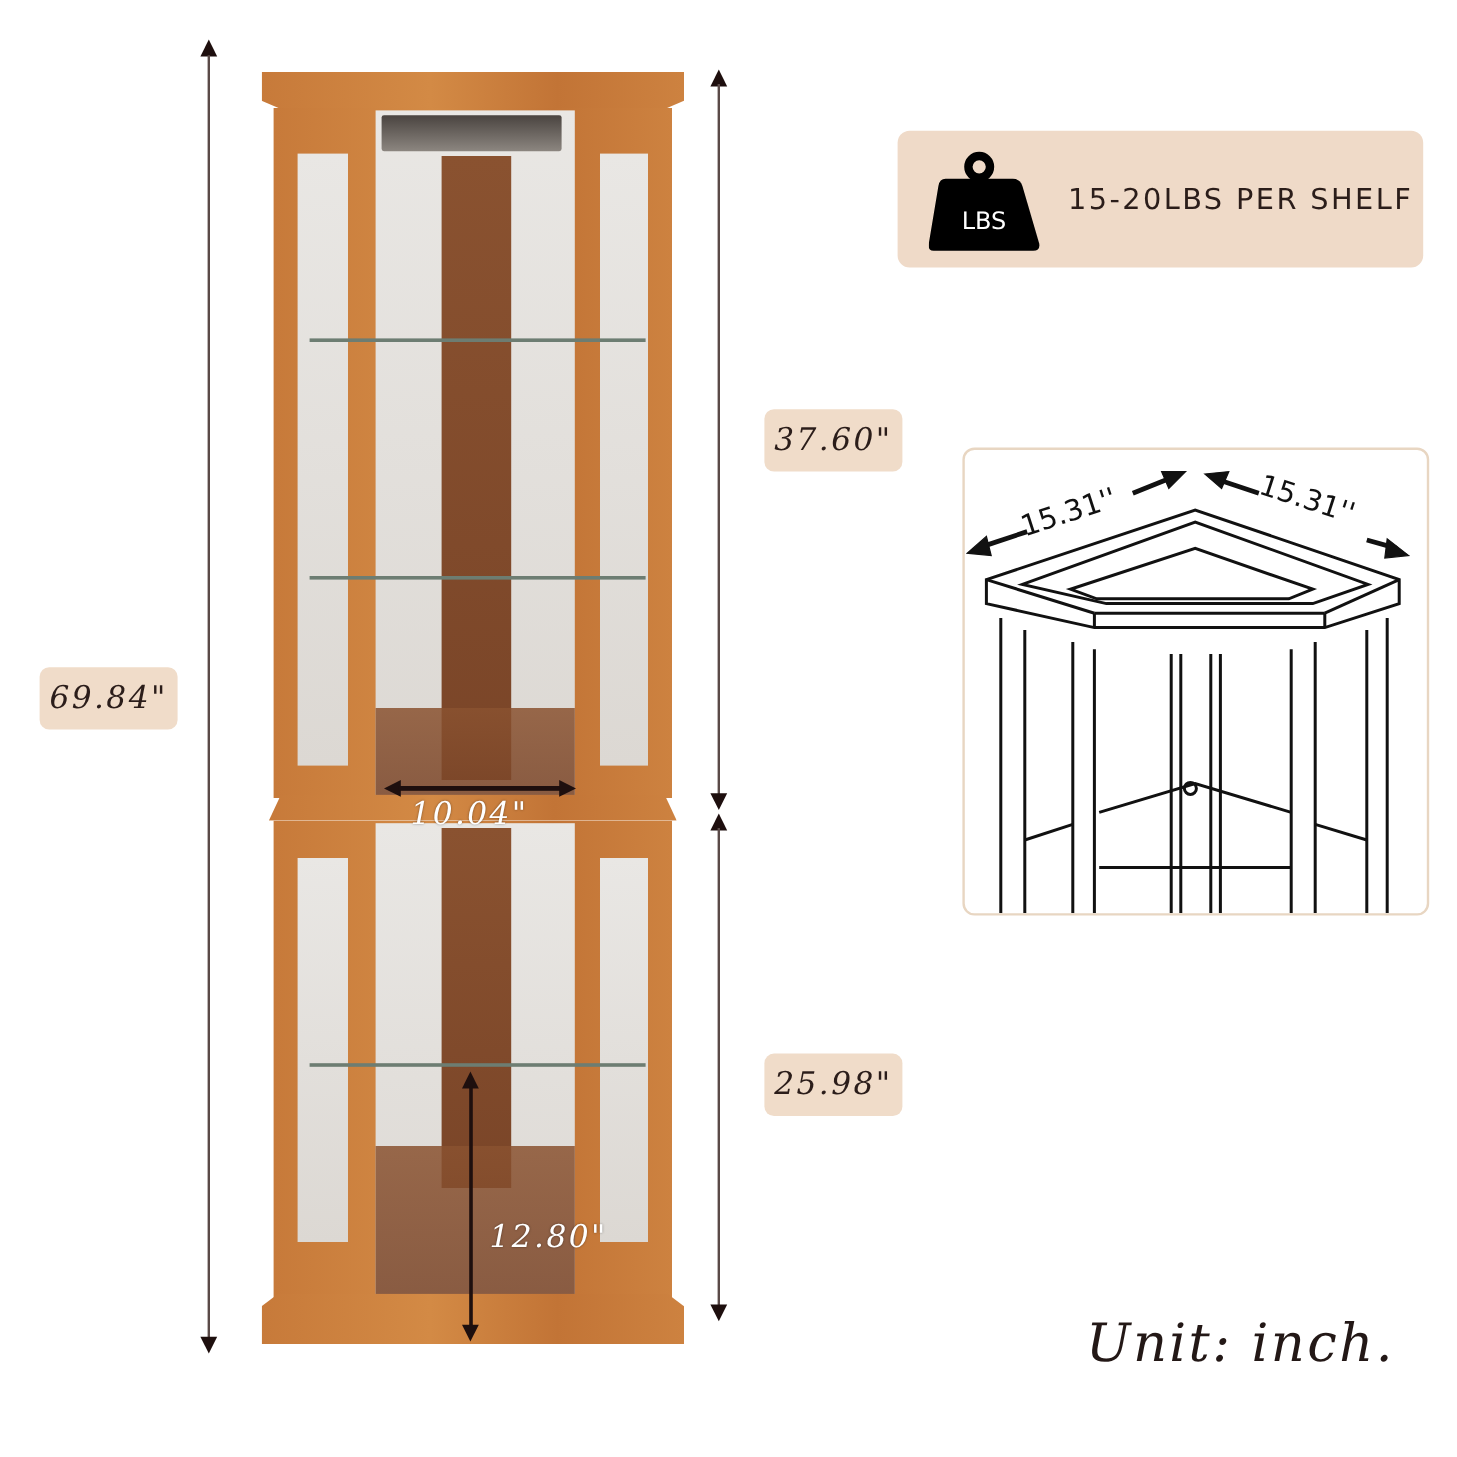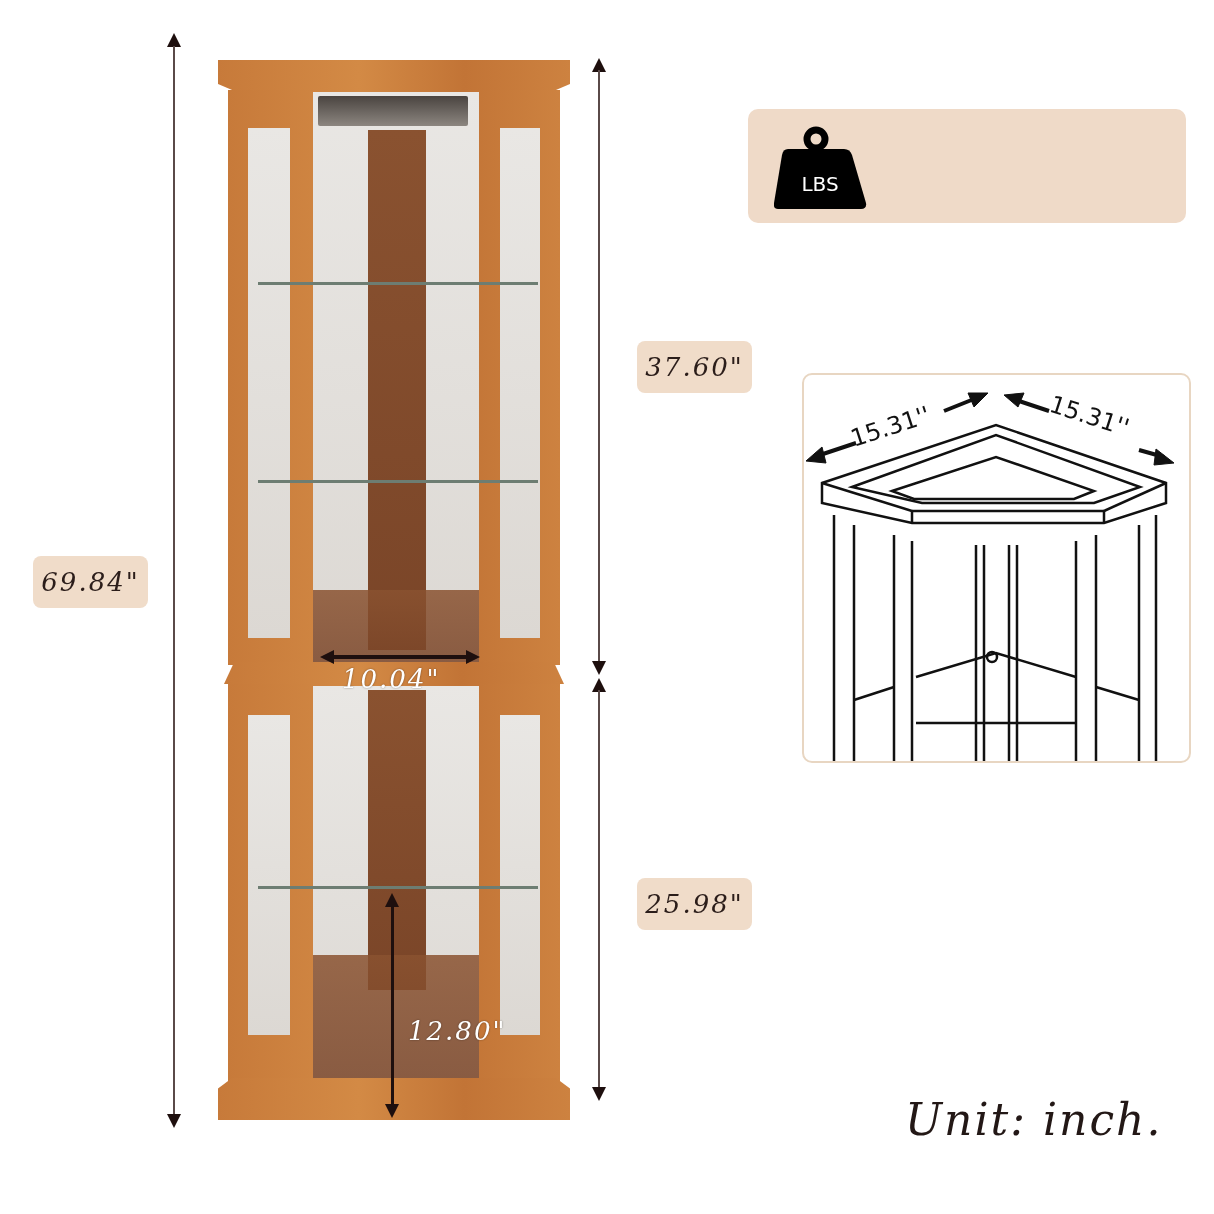--- a/index.html
+++ b/index.html
@@ -74,20 +74,21 @@
 <div class="abs" style="left:391px;top:905px;width:3px;height:200px;background:#1e0f0e;"></div>
 <div class="arrow-down" style="left:385px;top:1104px;"></div>
 <div class="white-lbl" style="left:408px;top:1016px;">12.80"</div>
 
 <div class="weight-card">
   <svg width="100" height="90" viewBox="0 0 100 90" style="margin-left:26px;">
     <circle cx="42" cy="18" r="9" fill="none" stroke="#000" stroke-width="7"></circle>
     <path d="M14 28 L70 28 Q76 28 78 34 L92 82 Q93 88 87 88 L4 88 Q-1 88 0 82 L8 34 Q9 28 14 28 Z" fill="#000"></path>
     <text x="46" y="70" fill="#fff" font-family="DejaVu Sans, sans-serif" font-size="20" text-anchor="middle">LBS</text>
   </svg>
+  <span class="weight-text">15-20LBS PER SHELF</span>
 </div>
 
 <div class="sketch-card">
   <svg width="385" height="386" viewBox="0 0 385 386">
     <g stroke="#111" stroke-width="2.5" fill="none">
 
       <polygon points="18,108 192,50 362,108 362,128 300,148 108,148 18,128"></polygon>
       <line x1="18" y1="108" x2="108" y2="136"></line>
       <line x1="108" y1="136" x2="108" y2="148"></line>
       <line x1="362" y1="108" x2="300" y2="136"></line>

